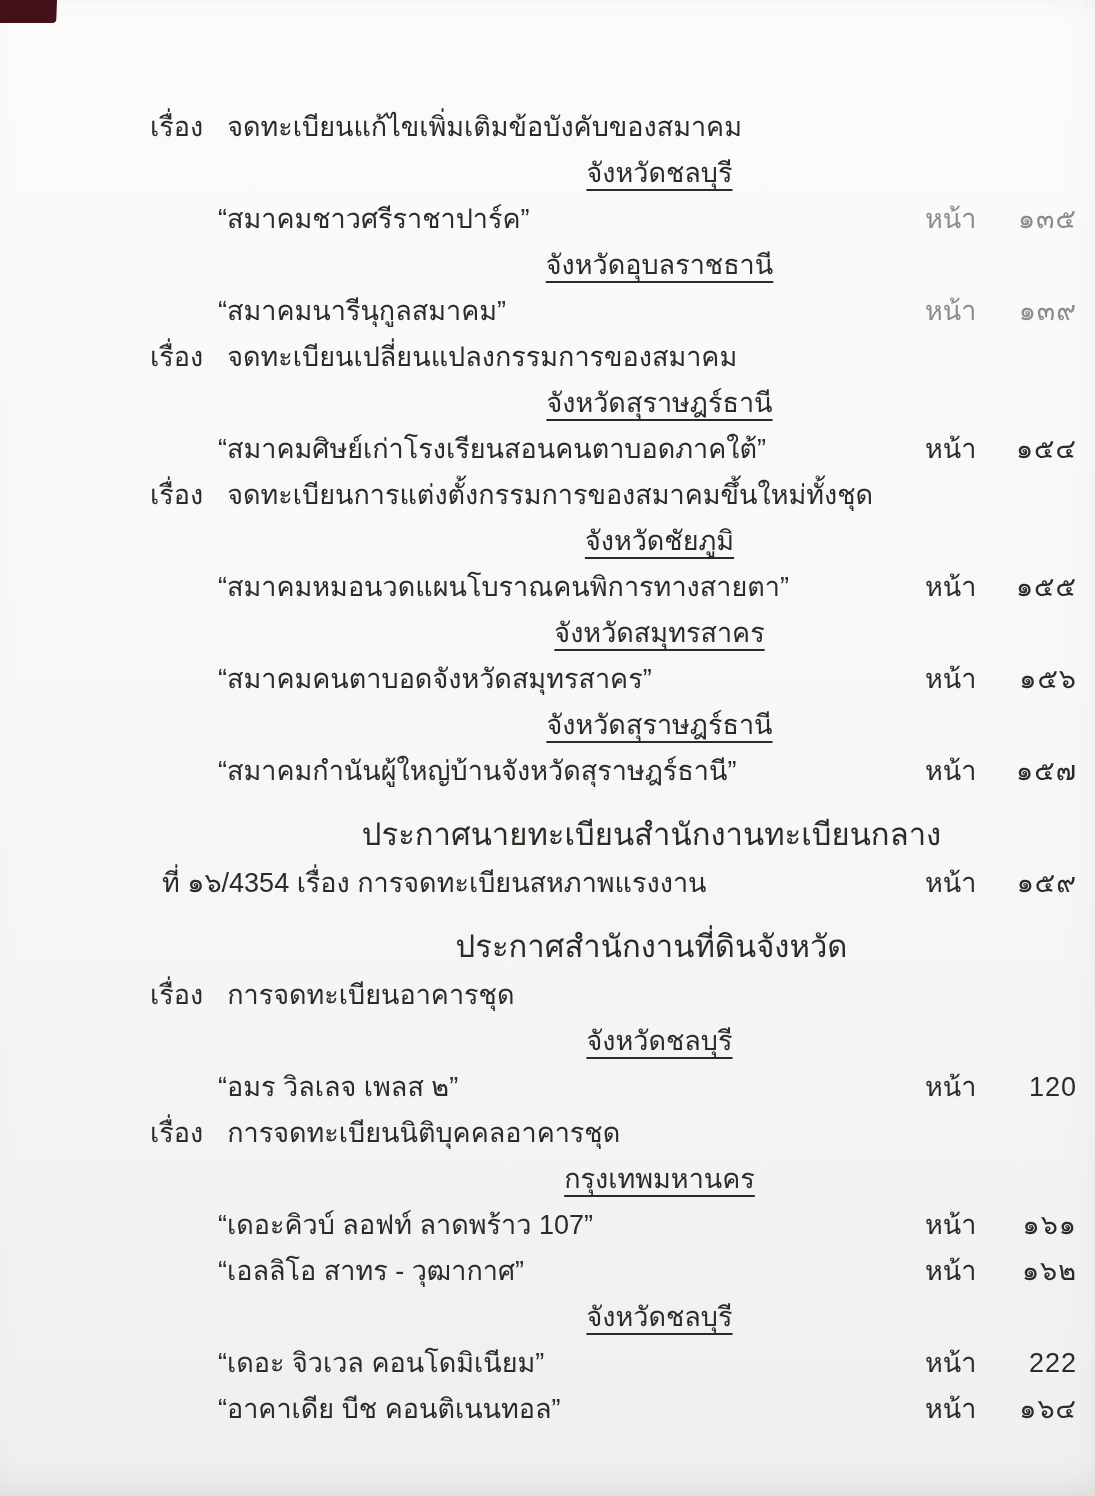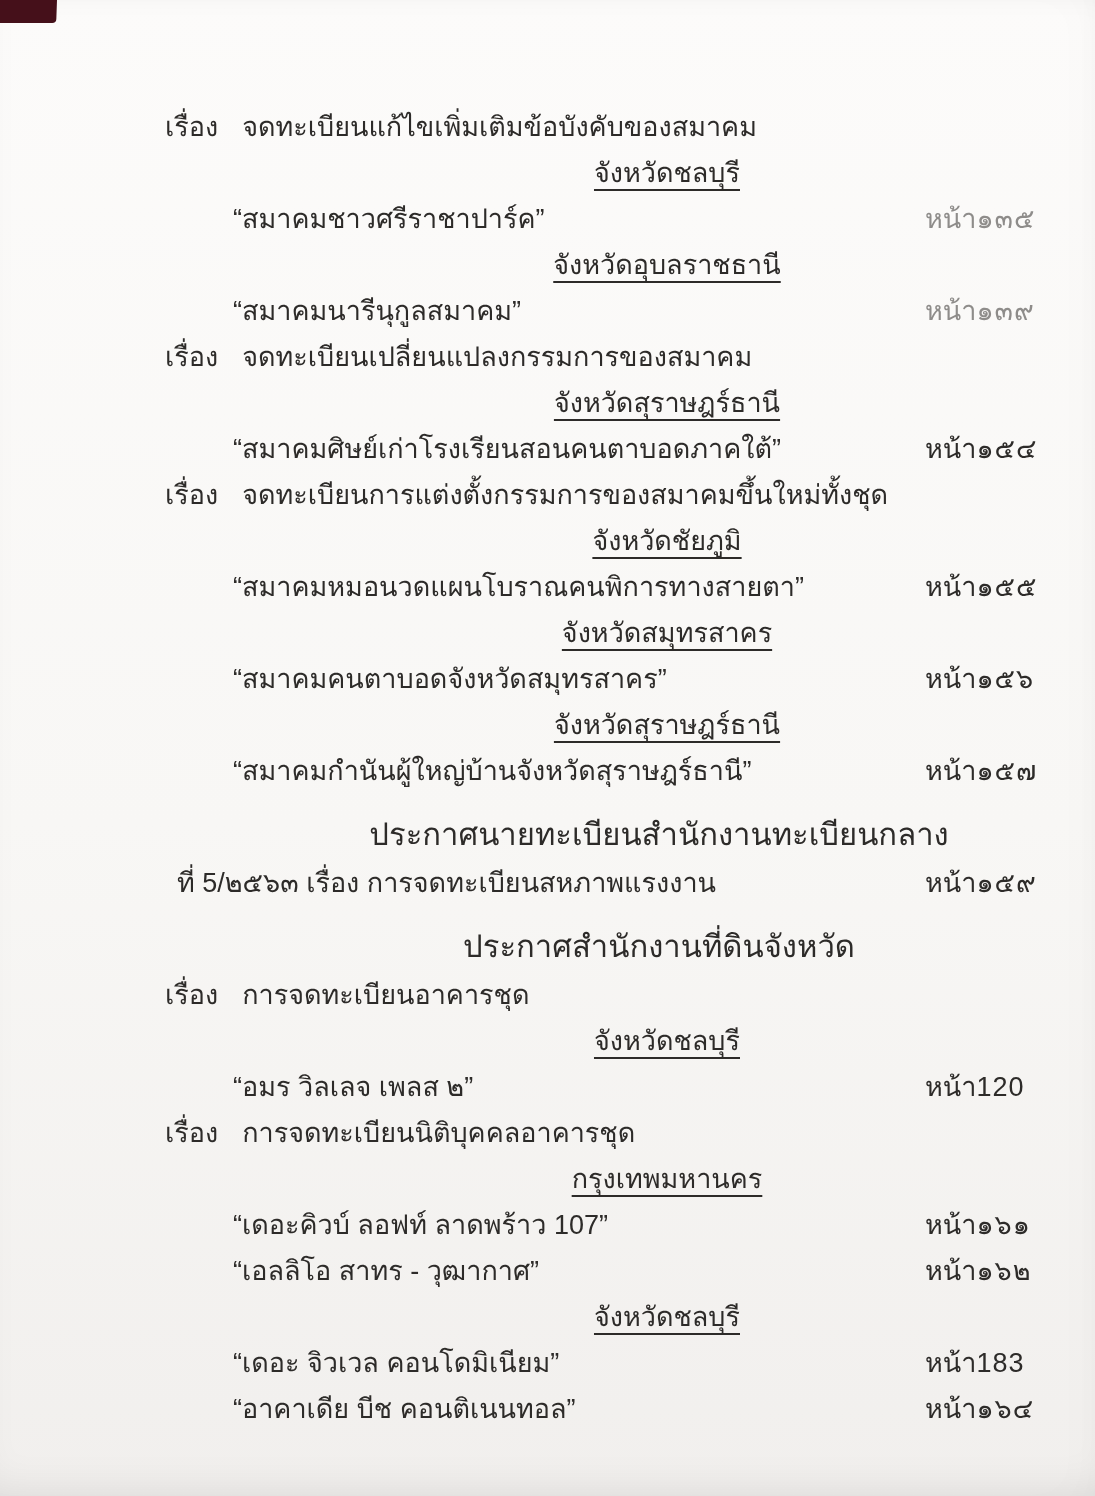--- a/index.html
+++ b/index.html
@@ -22,21 +22,21 @@
   .corner-mark{
     position:absolute;top:0;left:0;
     width:57px;height:23px;
     background:#45101a;
     border-bottom-right-radius:4px;
     transform:skewX(-2deg);
     transform-origin:top left;
   }
   .content{
     position:absolute;
-    top:104px;left:165px;right:18px;
+    top:104px;left:150px;right:18px;
   }
   .row{
     display:flex;
     align-items:center;
     min-height:46px;
     font-size:27px;
     line-height:1.35;
     white-space:nowrap;
   }
   .topic-prefix{margin-right:24px;}
@@ -52,20 +52,21 @@
   .row-heading{min-height:50px;margin-top:16px;}
   .row-heading .center-text{
     flex:1;text-align:center;
     font-size:31px;
     transform:translateX(38px);
   }
   .page-cell{
     margin-left:auto;
     width:152px;
     display:flex;
+    justify-content:space-between;
     align-items:baseline;
   }
   .page-num{letter-spacing:1px;}
   
   .content .row:nth-child(3) .page-cell,
   .content .row:nth-child(5) .page-cell{
     color:#8e8c8a;
     filter:blur(0.4px);
   }
 </style>
@@ -144,21 +145,21 @@
         <span class="entry-text">“สมาคมกำนันผู้ใหญ่บ้านจังหวัดสุราษฎร์ธานี”</span>
         <span class="page-cell">
           <span class="page-label">หน้า</span>
           <span class="page-num">๑๕๗</span>
         </span>
       </div>
       <div class="row row-heading">
         <span class="center-text">ประกาศนายทะเบียนสำนักงานทะเบียนกลาง</span>
       </div>
       <div class="row row-numbered_topic">
-        <span class="entry-text">ที่ 5/๒๕๖๓ เรื่อง การจดทะเบียนสหภาพแรงงาน</span>
+        <span class="entry-text">ที่ ๑๖/4354 เรื่อง การจดทะเบียนสหภาพแรงงาน</span>
         <span class="page-cell">
           <span class="page-label">หน้า</span>
           <span class="page-num">๑๕๙</span>
         </span>
       </div>
       <div class="row row-heading">
         <span class="center-text">ประกาศสำนักงานที่ดินจังหวัด</span>
       </div>
       <div class="row row-topic">
         <span class="topic-prefix">เรื่อง</span>
@@ -195,21 +196,21 @@
           <span class="page-num">๑๖๒</span>
         </span>
       </div>
       <div class="row row-province">
         <span class="center-text">จังหวัดชลบุรี</span>
       </div>
       <div class="row row-entry">
         <span class="entry-text">“เดอะ จิวเวล คอนโดมิเนียม”</span>
         <span class="page-cell">
           <span class="page-label">หน้า</span>
-          <span class="page-num">183</span>
+          <span class="page-num">222</span>
         </span>
       </div>
       <div class="row row-entry">
         <span class="entry-text">“อาคาเดีย บีช คอนติเนนทอล”</span>
         <span class="page-cell">
           <span class="page-label">หน้า</span>
           <span class="page-num">๑๖๔</span>
         </span>
       </div>
     </div>

